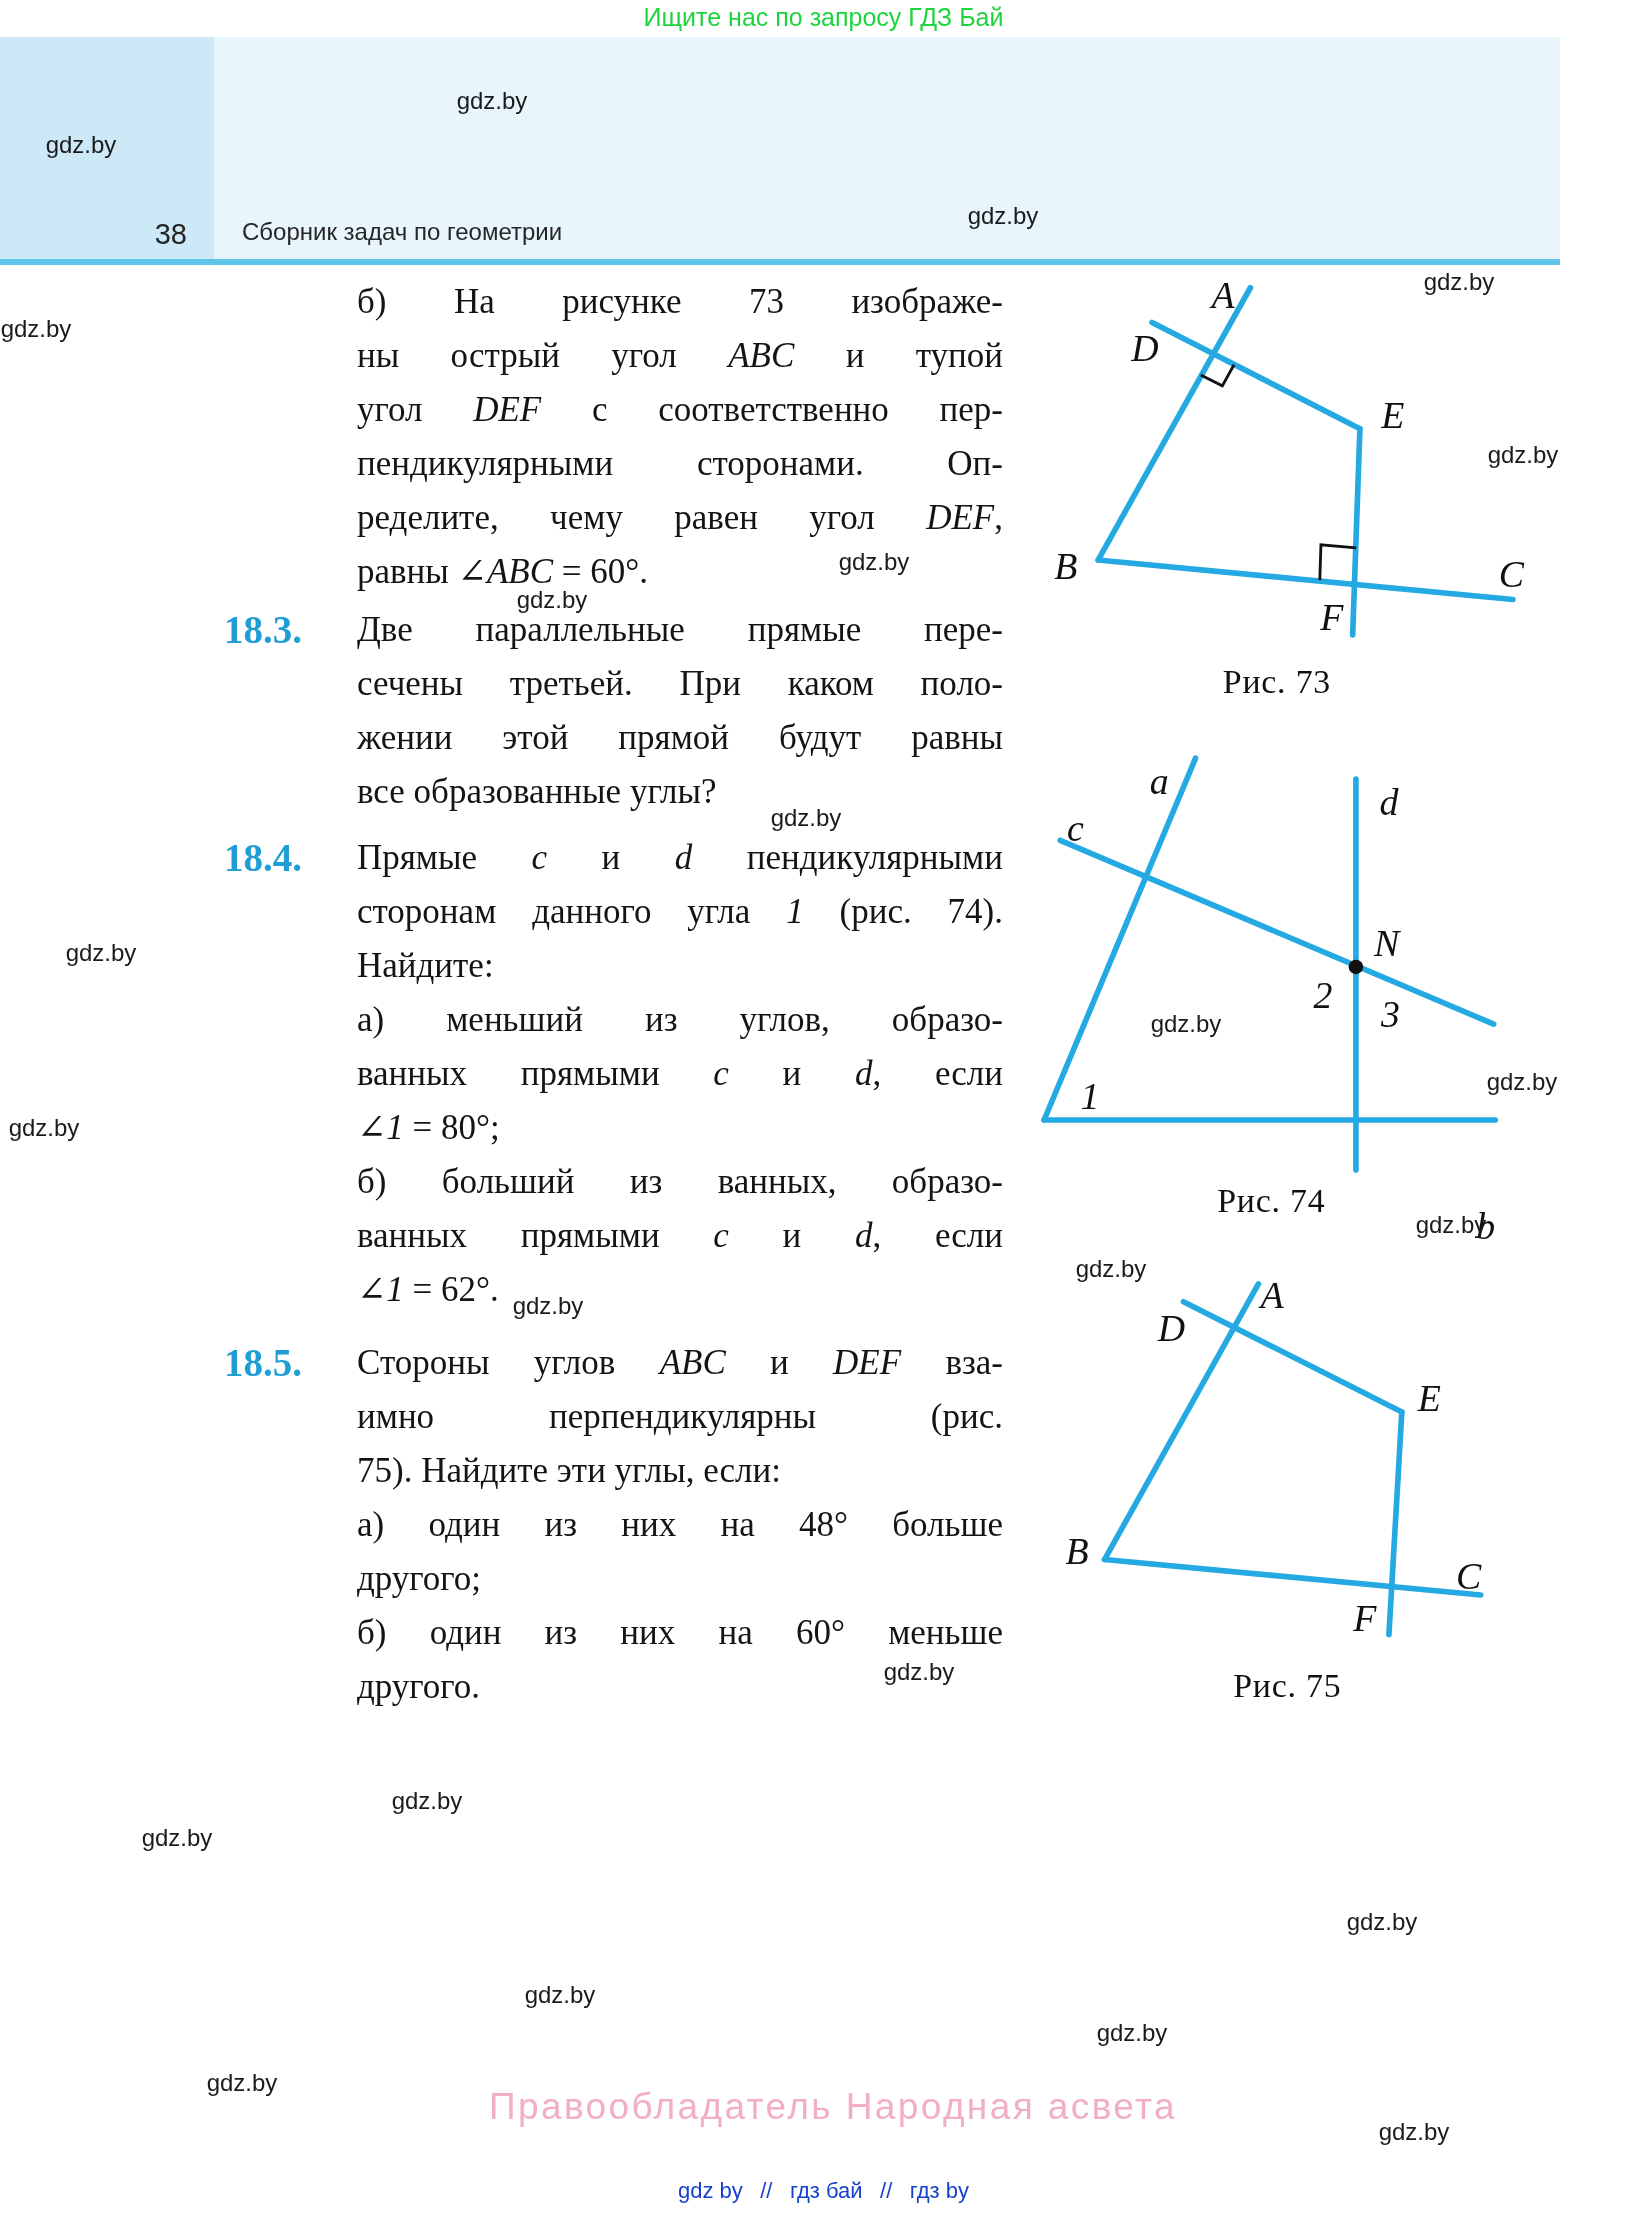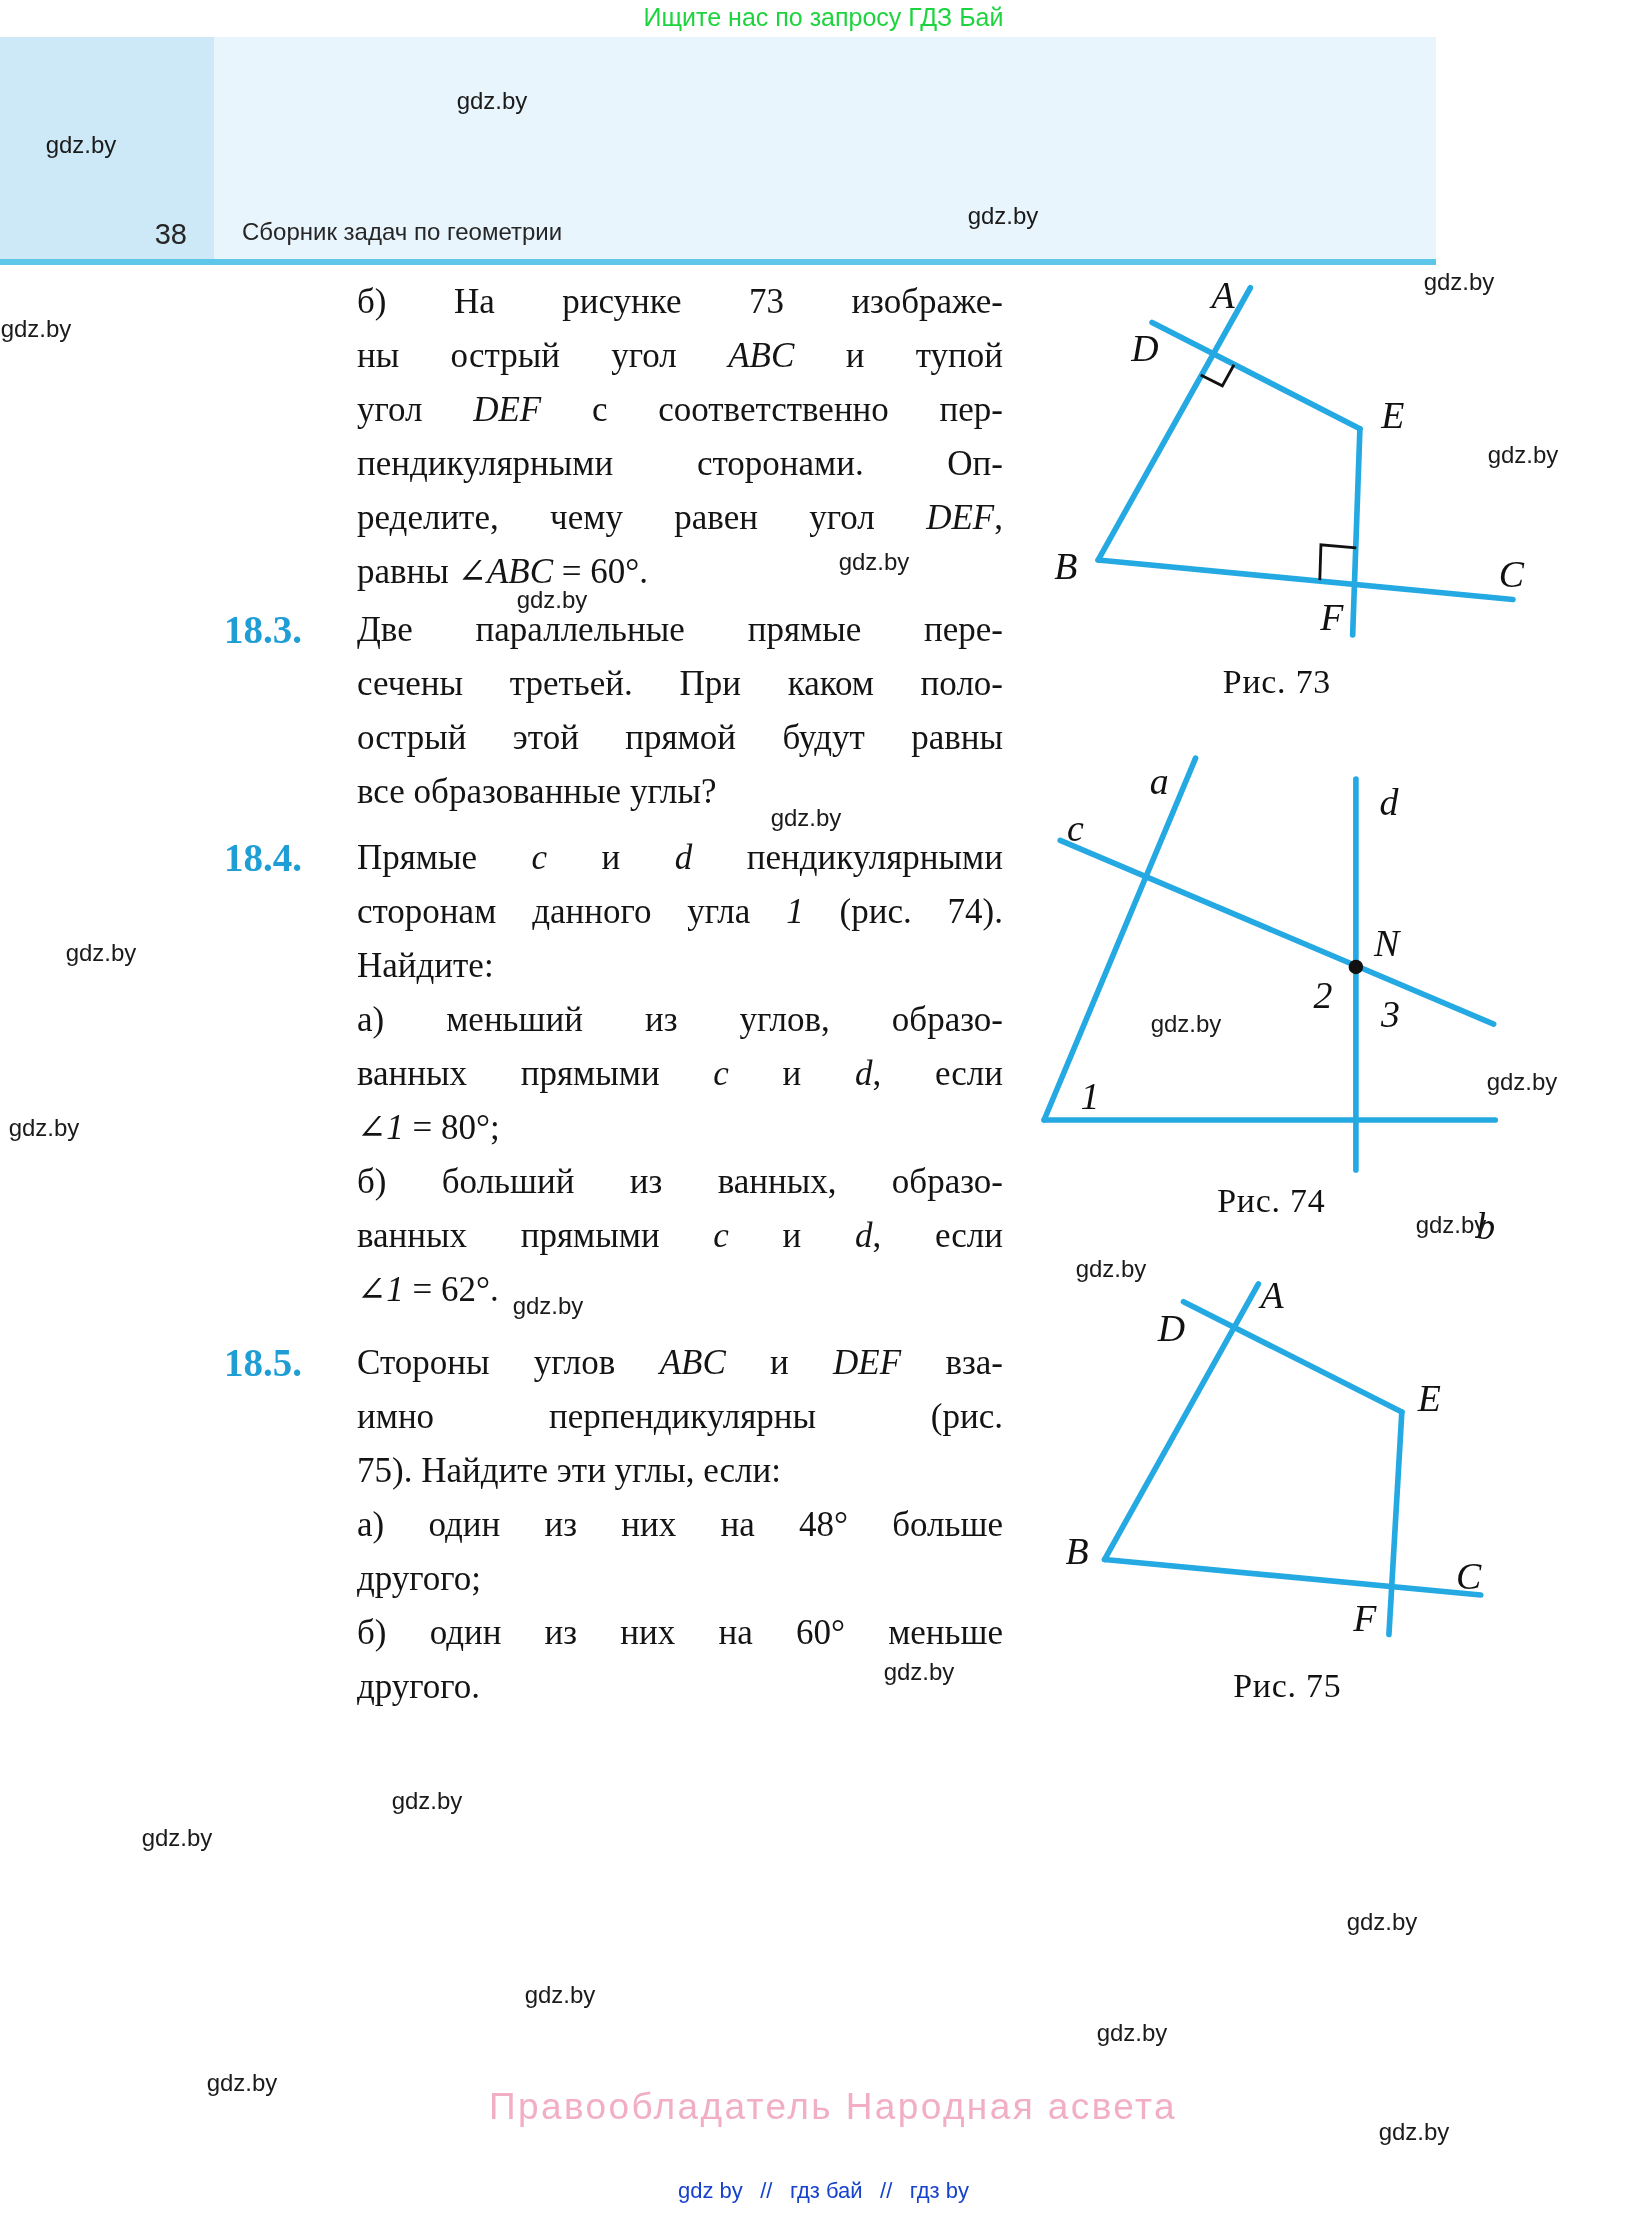--- a/index.html
+++ b/index.html
@@ -3,21 +3,21 @@
 <meta charset="utf-8">
 <style>
   html,body{margin:0;padding:0;background:#9a9a9a;}
   .page{position:relative;width:1647px;height:2216px;background:#ffffff;overflow:hidden;
         font-family:"Liberation Serif","DejaVu Serif",serif;}
   
   .promo{position:absolute;top:3.2px;left:0;width:100%;text-align:center;
          font-family:"Liberation Sans","DejaVu Sans",sans-serif;font-size:25px;
          color:var(--promo_green);}
   
-  .band{position:absolute;left:0;top:37px;width:1436px;height:222px;
+  .band{position:absolute;left:0;top:37px;width:1560px;height:222px;
         background:var(--header_bg);border-bottom:6.4px solid var(--header_rule);}
   .band-left{position:absolute;left:0;top:0;width:214px;height:100%;background:var(--header_left_bg);}
   .pageno{position:absolute;left:0;top:181px;width:187px;text-align:right;
           font-family:"Liberation Sans","DejaVu Sans",sans-serif;font-size:29px;color:#262626;}
   .booktitle{position:absolute;left:242px;top:181px;
           font-family:"Liberation Sans","DejaVu Sans",sans-serif;font-size:24px;color:#262626;}
   
   .tl{position:absolute;left:357px;width:646px;height:54px;
       font-size:35px;line-height:54px;color:#141414;
       text-align:justify;text-align-last:justify;}
@@ -62,21 +62,21 @@
   <div class="tl" style="top:275px"><span>б) На рисунке 73 изображе-</span></div>
   <div class="tl" style="top:329px"><span>ны острый угол </span><span class="it">ABC</span><span> и тупой</span></div>
   <div class="tl" style="top:383px"><span>угол </span><span class="it">DEF</span><span> с соответственно пер-</span></div>
   <div class="tl" style="top:437px"><span>пендикулярными сторонами. Оп-</span></div>
   <div class="tl" style="top:491px"><span>ределите, чему равен угол </span><span class="it">DEF</span><span>,</span></div>
   <div class="tl end" style="top:545px"><span>равны ∠</span><span class="it">ABC</span><span> = 60°.</span></div>
 
   <div class="pnum" style="top:603px">18.3.</div>
   <div class="tl" style="top:603px"><span>Две параллельные прямые пере-</span></div>
   <div class="tl" style="top:657px"><span>сечены третьей. При каком поло-</span></div>
-  <div class="tl" style="top:711px"><span>острый этой прямой будут равны</span></div>
+  <div class="tl" style="top:711px"><span>жении этой прямой будут равны</span></div>
   <div class="tl end" style="top:765px"><span>все образованные углы?</span></div>
 
   <div class="pnum" style="top:831px">18.4.</div>
   <div class="tl" style="top:831px"><span>Прямые </span><span class="it">c</span><span> и </span><span class="it">d</span><span> пендикулярными</span></div>
   <div class="tl" style="top:885px"><span>сторонам данного угла </span><span class="it">1</span><span> (рис. 74).</span></div>
   <div class="tl end" style="top:939px"><span>Найдите:</span></div>
   <div class="tl" style="top:993px"><span>а) меньший из углов, образо-</span></div>
   <div class="tl" style="top:1047px"><span>ванных прямыми </span><span class="it">c</span><span> и </span><span class="it">d</span><span>, если</span></div>
   <div class="tl end" style="top:1101px"><span>∠</span><span class="it">1</span><span> = 80°;</span></div>
   <div class="tl" style="top:1155px"><span>б) больший из ванных, образо-</span></div>

